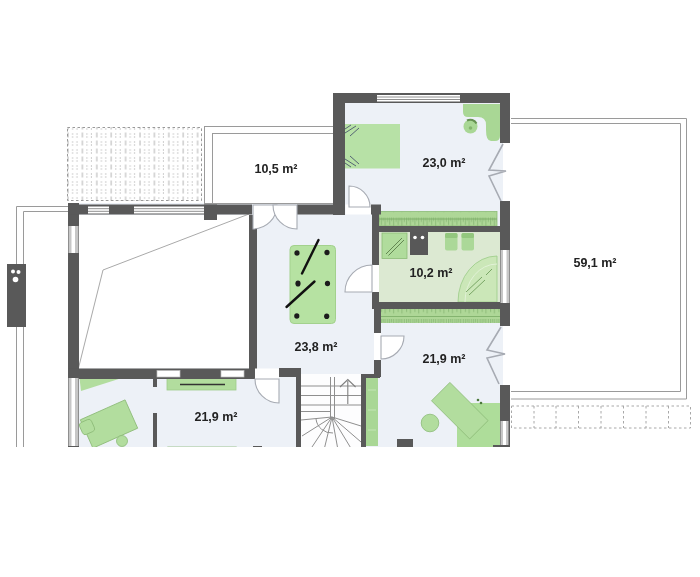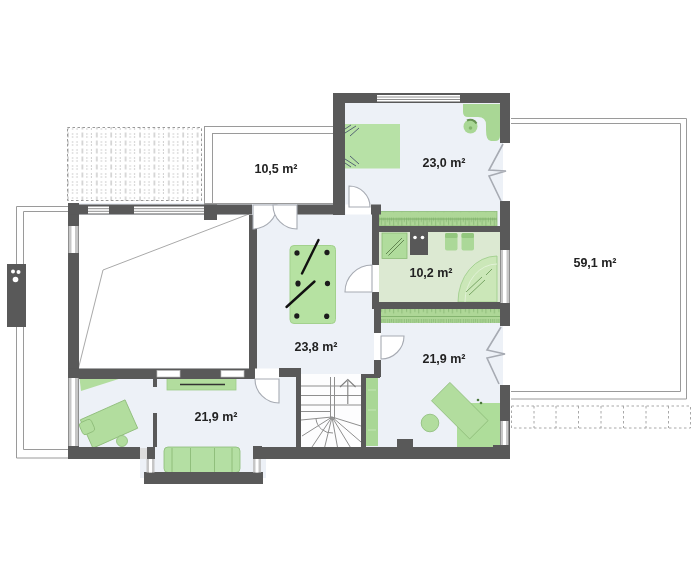--- a/index.html
+++ b/index.html
@@ -1,16 +1,16 @@
 <!DOCTYPE html>
 <html><head>
 <meta charset="utf-8">
 <style>
 html,body{margin:0;padding:0;background:#ffffff;}
-#wrap{width:700px;height:577px;position:relative;font-family:"Liberation Sans",sans-serif;}
+#wrap{width:700px;height:447px;position:relative;font-family:"Liberation Sans",sans-serif;}
 svg{display:block;}
 </style>
 </head>
 <body>
 <div id="wrap">
 <svg width="700" height="577" viewBox="0 0 700 577">
 <defs>
 <pattern id="hatch" x="67" y="127" width="14.4" height="8" patternUnits="userSpaceOnUse">
   <line x1="1" y1="0" x2="1" y2="8" stroke="#b3b3b3" stroke-width="1" stroke-dasharray="2.5,3"></line>
   <line x1="5.6" y1="1" x2="5.6" y2="8" stroke="#cbcbcb" stroke-width="0.9" stroke-dasharray="2,3"></line>

